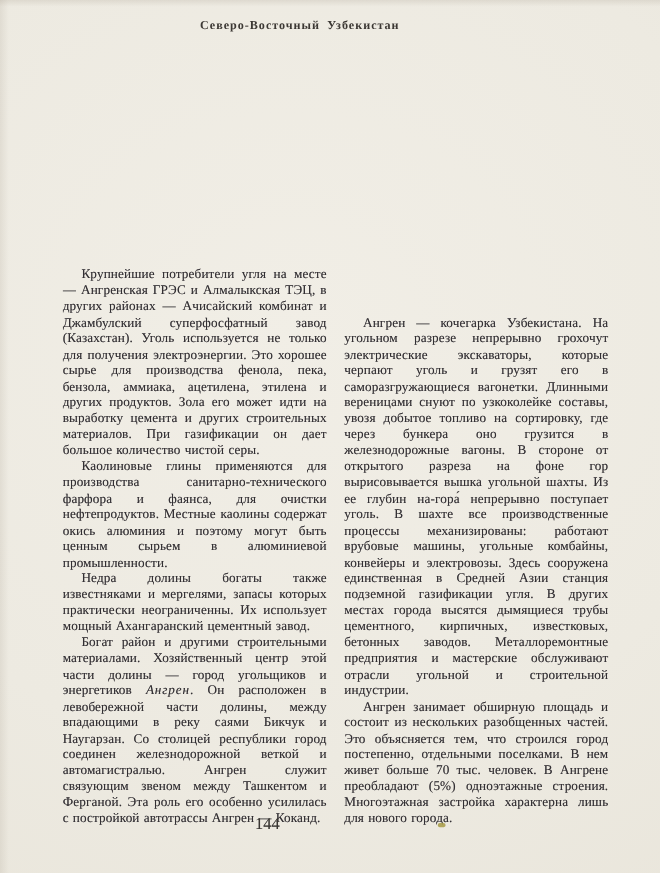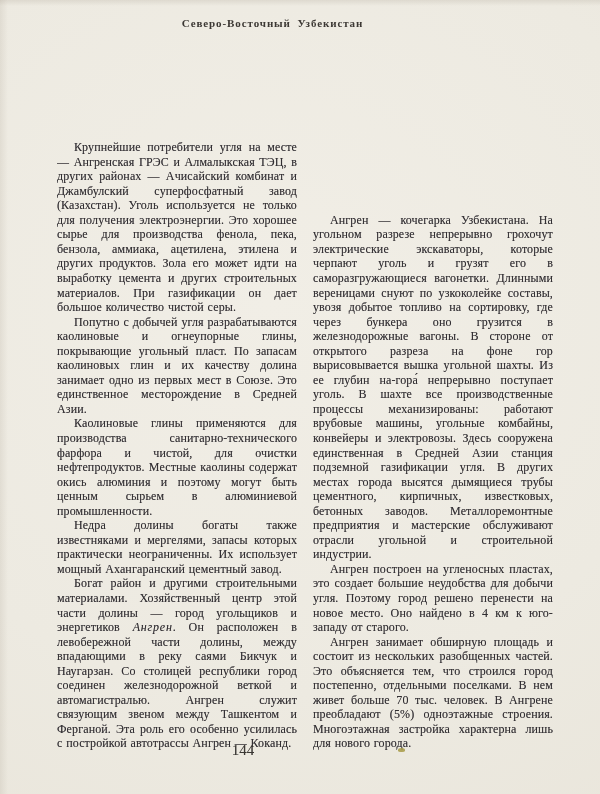--- a/index.html
+++ b/index.html
@@ -84,28 +84,26 @@
 </style>
 </head>
 <body>
 
 <div class="page">
   <div class="running-head">Северо-Восточный Узбекистан</div>
 
   <div class="columns">
     <div class="column">
         <p class="para">Крупнейшие потребители угля на месте — Ангренская ГРЭС и Алмалыкская ТЭЦ, в других районах — Ачисайский комбинат и Джамбулский суперфосфатный завод (Казахстан). Уголь используется не только для получения электроэнергии. Это хорошее сырье для производства фенола, пека, бензола, аммиака, ацетилена, этилена и других продуктов. Зола его может идти на выработку цемента и других строительных материалов. При газификации он дает большое количество чистой серы.</p>
-        <p class="para">Попутно с добычей угля разрабатываются каолиновые и огнеупорные глины, покрывающие угольный пласт. По запасам каолиновых глин и их качеству долина занимает одно из первых мест в Союзе. Это единственное месторождение в Средней Азии.</p>
-        <p class="para">Каолиновые глины применяются для производства санитарно-технического фарфора и чистой, для очистки нефтепродуктов. Местные каолины содержат окись алюминия и поэтому могут быть ценным сырьем в алюминиевой промышленности.</p>
+        <p class="para">Каолиновые глины применяются для производства санитарно-технического фарфора и фаянса, для очистки нефтепродуктов. Местные каолины содержат окись алюминия и поэтому могут быть ценным сырьем в алюминиевой промышленности.</p>
         <p class="para">Недра долины богаты также известняками и мергелями, запасы которых практически неограниченны. Их использует мощный Ахангаранский цементный завод.</p>
         <p class="para">Богат район и другими строительными материалами. Хозяйственный центр этой части долины — город угольщиков и энергетиков <em>Ангрен</em>. Он расположен в левобережной части долины, между впадающими в реку саями Бикчук и Наугарзан. Со столицей республики город соединен железнодорожной веткой и автомагистралью. Ангрен служит связующим звеном между Ташкентом и Ферганой. Эта роль его особенно усилилась с постройкой автотрассы Ангрен — Коканд.</p>
       </div>
     <div class="column">
         <p class="para">Ангрен — кочегарка Узбекистана. На угольном разрезе непрерывно грохочут электрические экскаваторы, которые черпают уголь и грузят его в саморазгружающиеся вагонетки. Длинными вереницами снуют по узкоколейке составы, увозя добытое топливо на сортировку, где через бункера оно грузится в железнодорожные вагоны. В стороне от открытого разреза на фоне гор вырисовывается вышка угольной шахты. Из ее глубин на-гора́ непрерывно поступает уголь. В шахте все производственные процессы механизированы: работают врубовые машины, угольные комбайны, конвейеры и электровозы. Здесь сооружена единственная в Средней Азии станция подземной газификации угля. В других местах города высятся дымящиеся трубы цементного, кирпичных, известковых, бетонных заводов. Металлоремонтные предприятия и мастерские обслуживают отрасли угольной и строительной индустрии.</p>
-        <p class="para">Ангрен построен на угленосных пластах, это создает большие неудобства для добычи угля. Поэтому город решено перенести на новое место. Оно найдено в 4 км к юго-западу от старого.</p>
         <p class="para">Ангрен занимает обширную площадь и состоит из нескольких разобщенных частей. Это объясняется тем, что строился город постепенно, отдельными поселками. В нем живет больше 70 тыс. человек. В Ангрене преобладают (5%) одноэтажные строения. Многоэтажная застройка характерна лишь для нового города.</p>
       </div>
   </div>
 
   <div class="page-number">144</div>
 
   <div class="ink-speck"></div>
 </div>
 
 </body></html>

